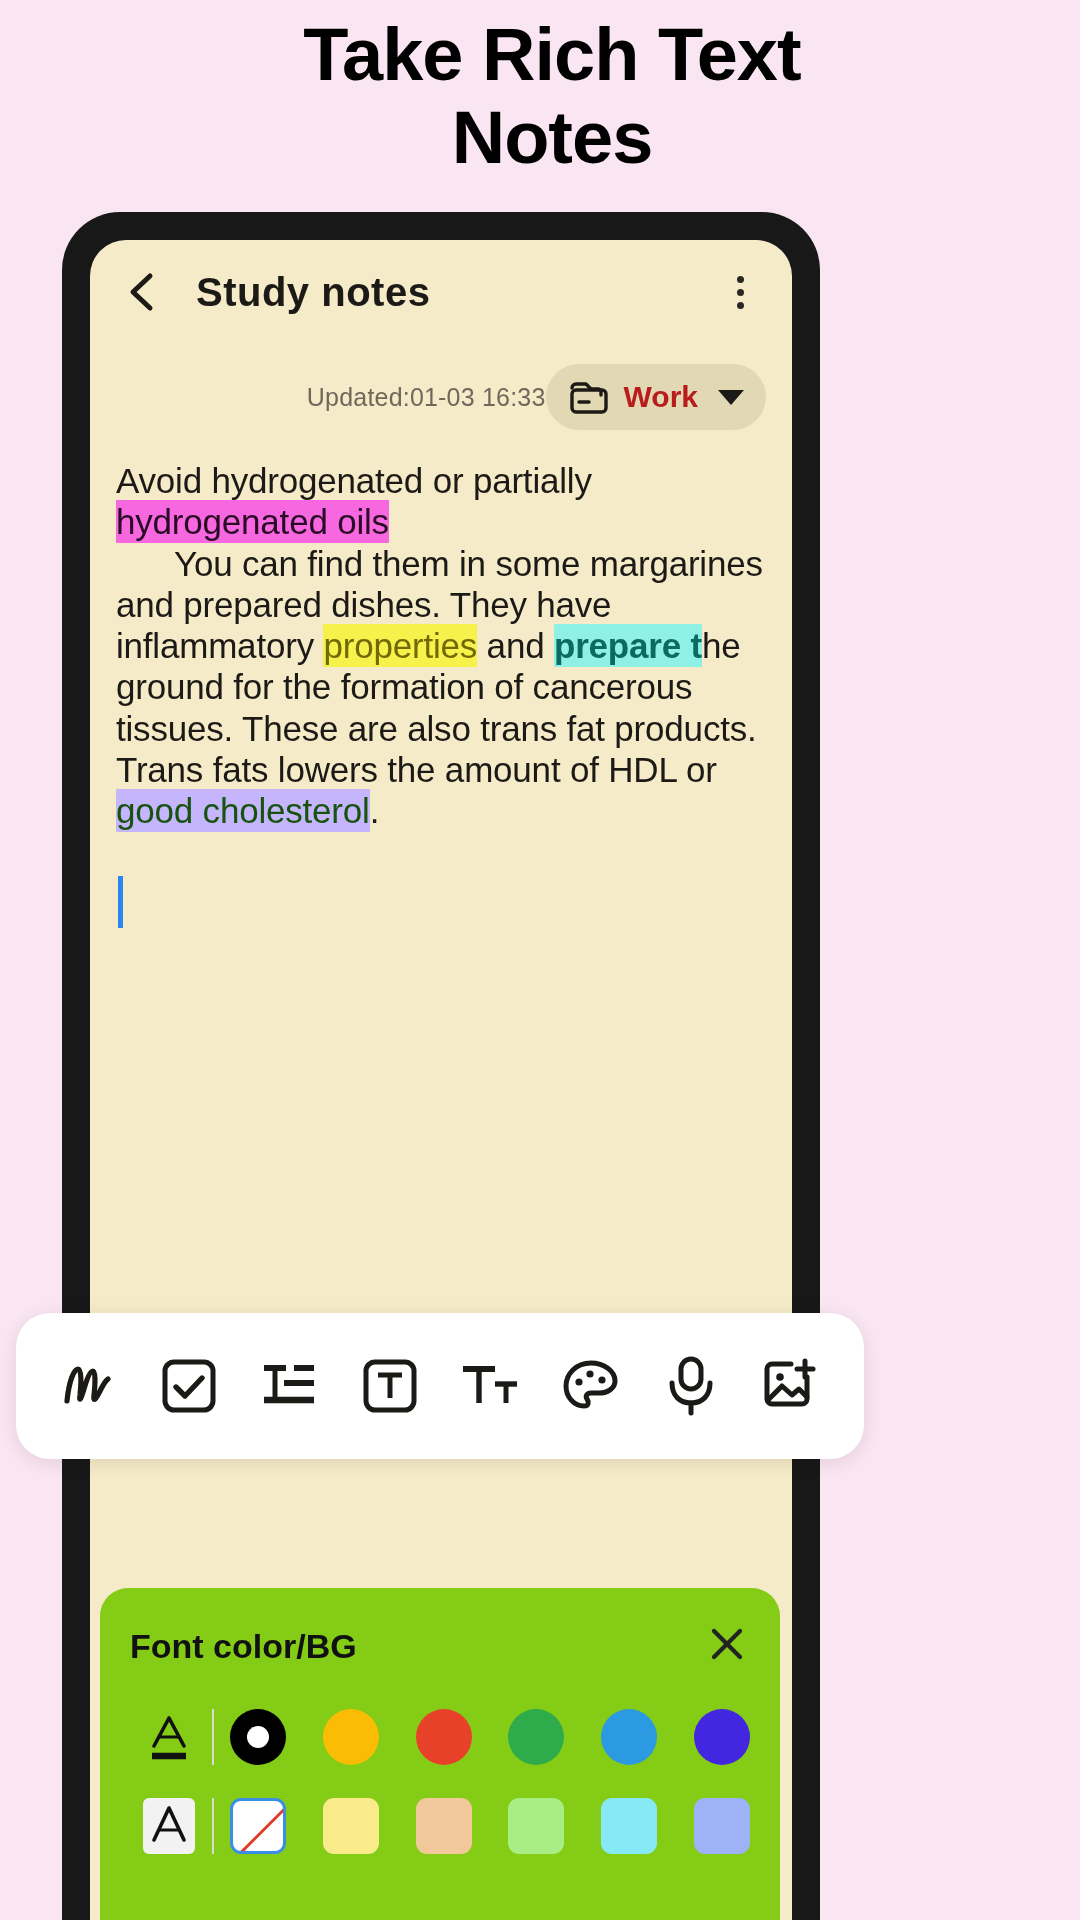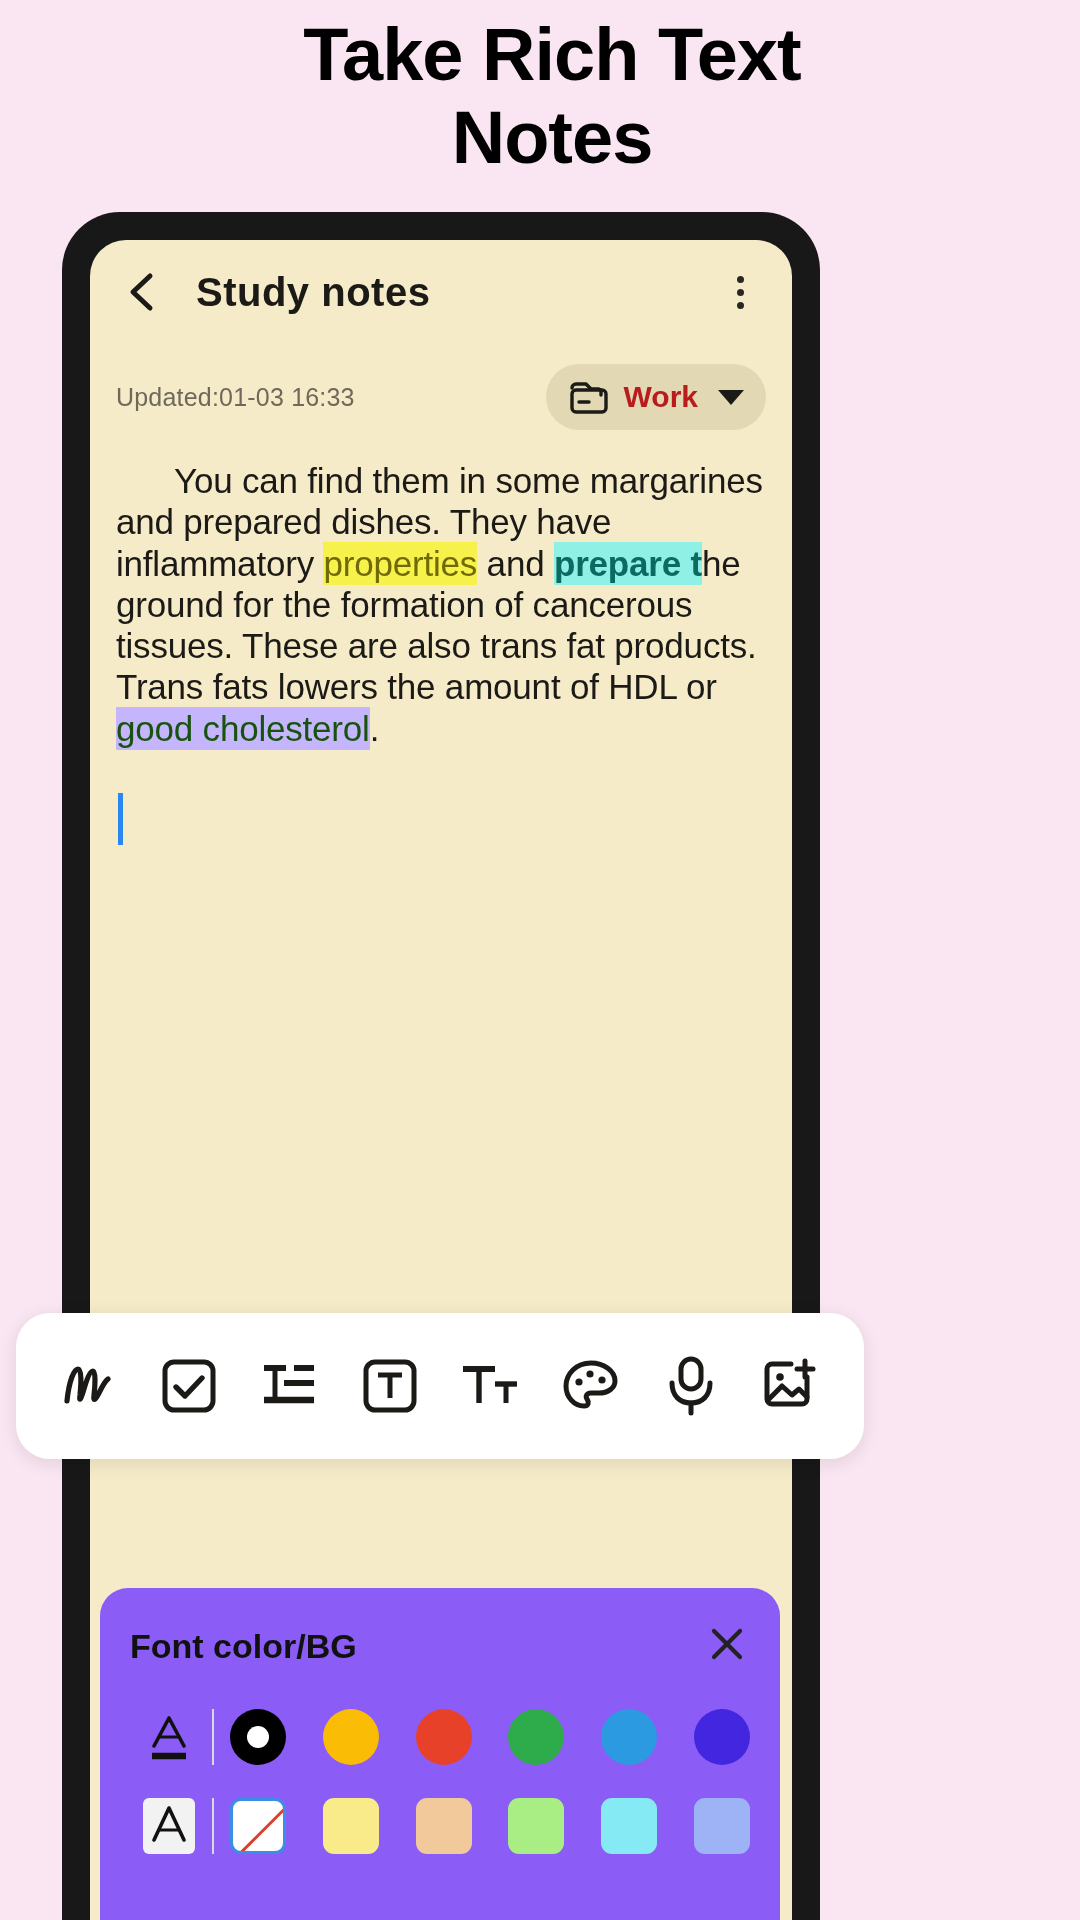--- a/index.html
+++ b/index.html
@@ -76,21 +76,21 @@
     display: block;
     width: 7px; height: 7px;
     border-radius: 50%;
     background: #2a2722;
   }
 
   
   .meta-row {
     display: flex;
     align-items: center;
-    justify-content: space-between;
+    justify-content: flex-end;
     padding: 20px 26px 0 26px;
   }
   .updated-text {
     font-size: 25px;
     color: #6f685b;
     letter-spacing: 0.2px;
   }
   .folder-chip {
     display: flex;
     align-items: center;
@@ -153,21 +153,21 @@
   #format-toolbar .tool {
     width: 78px; height: 78px;
     display: flex; align-items: center; justify-content: center;
   }
 
   
   #color-panel {
     position: absolute;
     left: 100px; top: 1588px;
     width: 680px; height: 332px;
-    background: #8b5cf6;
+    background: #84cc16;
     border-radius: 28px 28px 0 0;
     padding: 28px 30px 0 30px;
     z-index: 5;
   }
   .panel-head {
     display: flex;
     align-items: center;
     justify-content: space-between;
     height: 60px;
   }
@@ -270,20 +270,21 @@
           <path d="M4 10 a4 4 0 0 1 4-4 h10 l5 5 h7 a3 3 0 0 1 3 3 v3" fill="none" stroke="#1c1a16" stroke-width="3.4" stroke-linejoin="round" stroke-linecap="round"></path>
           <rect x="4" y="12" width="34" height="22" rx="4" ry="4" fill="none" stroke="#1c1a16" stroke-width="3.4"></rect>
           <line x1="11" y1="24" x2="21" y2="24" stroke="#1c1a16" stroke-width="3.4" stroke-linecap="round"></line>
         </svg>
         <span class="chip-label">Work</span>
         <span class="caret-down"></span>
       </div>
     </div>
 
     <div class="note-body">
+      <p><span>Avoid hydrogenated or partially </span><mark class="hl-pink">hydrogenated oils</mark></p>
       <p class="indent"><span>You can find them in some margarines and prepared dishes. They have inflammatory </span><mark class="hl-yellow">properties</mark><span> and </span><mark class="hl-cyan">prepare t</mark><span>he ground for the formation of cancerous tissues. These are also trans fat products. Trans fats lowers the amount of HDL or </span><mark class="hl-green">good cholesterol</mark><span>.</span></p>
       <span class="caret"></span>
     </div>
 
   </div>
 </div>
 
 <div id="format-toolbar">
 
   <div class="tool">

